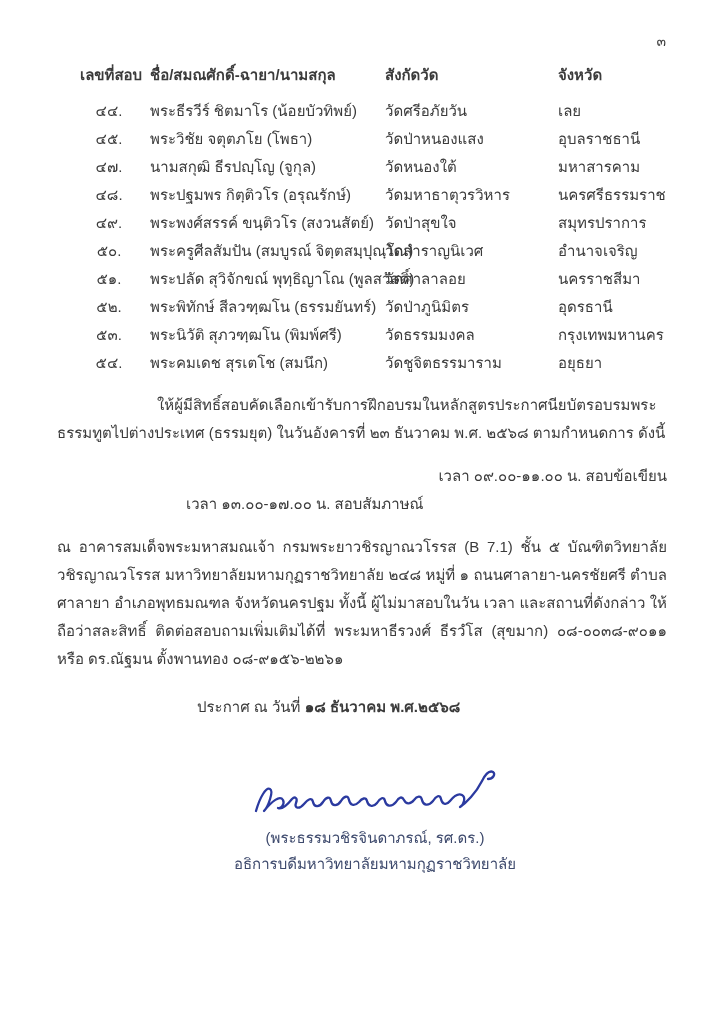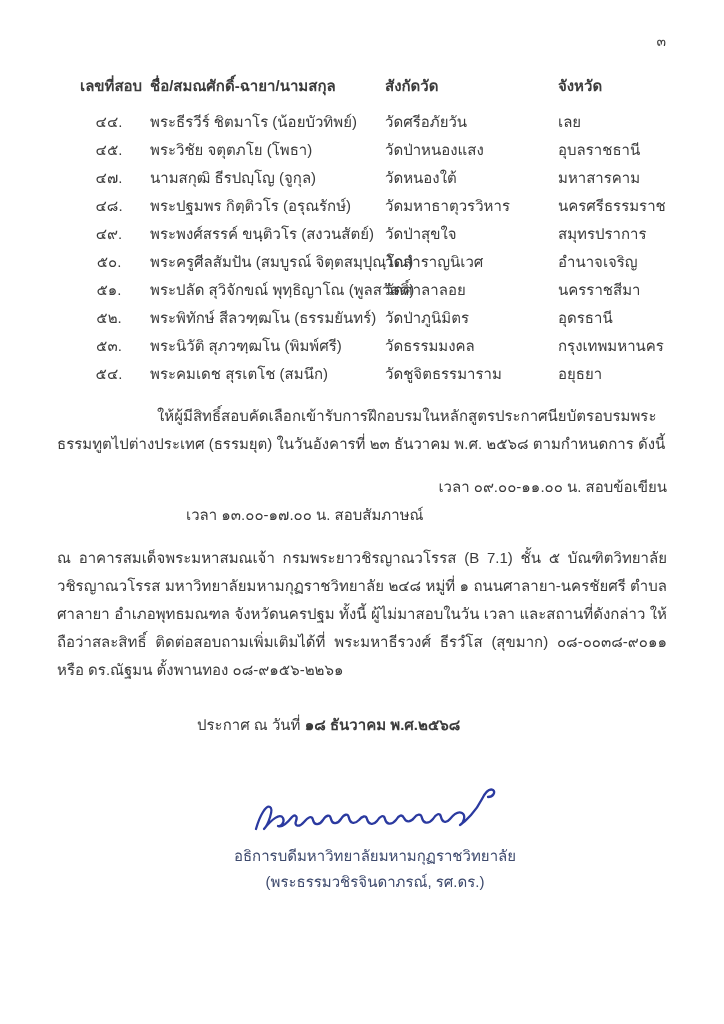--- a/index.html
+++ b/index.html
@@ -3,37 +3,37 @@
 <meta charset="utf-8">
 <style>
   html,body{margin:0;padding:0;}
   body{
     width:724px;height:1024px;background:#ffffff;
     font-family:"Liberation Sans", sans-serif;
     color:#3b3b3b;
   }
   .page{position:relative;width:724px;height:1024px;background:#ffffff;overflow:hidden;}
   .pagenum{position:absolute;top:30px;right:58px;font-size:14px;}
-  .content{position:absolute;left:57px;top:72px;width:610px;font-size:15px;line-height:28px;}
+  .content{position:absolute;left:57px;top:61px;width:610px;font-size:15px;line-height:28px;}
 
   
   .tbl{margin-left:23px;}
   .thead,.trow{display:grid;grid-template-columns:70px 235px 173px 1fr;column-gap:0;}
   .thead{font-weight:bold;height:36px;align-items:start;}
   .trow{height:28px;white-space:nowrap;}
   .c-no{text-align:center;padding-right:12px;}
   .h-no{text-align:left;}
 
   
   .para1{margin-top:14px;text-indent:100px;text-align:justify;}
   .sched1{margin-left:109px;text-align:right;}
   .sched2{margin-left:129px;}
   .para2{text-align:justify;}
 
-  .dateline{margin-top:27px;margin-left:140px;}
+  .dateline{margin-top:20px;margin-left:140px;}
   .dateline b{font-weight:bold;}
 
   
   .sigblock{margin-top:44px;text-align:center;transform:translateX(13px);}
   .sig-svg{display:block;margin:0 auto -2px auto;}
   .cap{line-height:26px;}
 </style>
 </head>
 <body style="background: rgb(255, 255, 255);">
 
@@ -138,18 +138,18 @@
         <path fill="none" stroke="#2b3aa0" stroke-width="2.3" stroke-linecap="round" stroke-linejoin="round" d="M7 46 C11 32 17 22 21 24 C25 26 19 42 15 46
              C23 36 31 30 34 35 C36 39 32 44 29 43
              C33 45 39 39 43 34 C46 31 49 33 47 38 C45 43 50 45 55 39
              C59 34 63 32 64 37 C65 42 70 43 74 37 C77 32 81 31 82 36 C83 41 88 42 92 36
              C95 31 99 30 100 35 C101 40 105 42 110 37 C113 33 117 32 118 36 C119 41 124 43 128 38
              C131 33 135 31 136 36 C137 41 142 43 147 37 C150 32 153 31 155 35 C157 39 161 40 165 35
              C168 31 172 30 173 35 C174 40 179 42 184 36 C187 31 191 29 192 34 C193 39 197 41 201 36
              C205 31 209 28 213 30 C217 32 215 40 211 42
              C217 38 227 28 233 16 C236 10 240 5 244 7 C247 9 244 14 239 14"></path>
       </svg>
+      <div class="cap" style="color: rgb(62, 74, 109);">(พระธรรมวชิรจินดาภรณ์, รศ.ดร.)</div>
       <div class="cap" style="color: rgb(62, 74, 109);">อธิการบดีมหาวิทยาลัยมหามกุฏราชวิทยาลัย</div>
-      <div class="cap" style="color: rgb(62, 74, 109);">(พระธรรมวชิรจินดาภรณ์, รศ.ดร.)</div>
     </div>
 
   </div>
 </div>
 
 </body></html>

